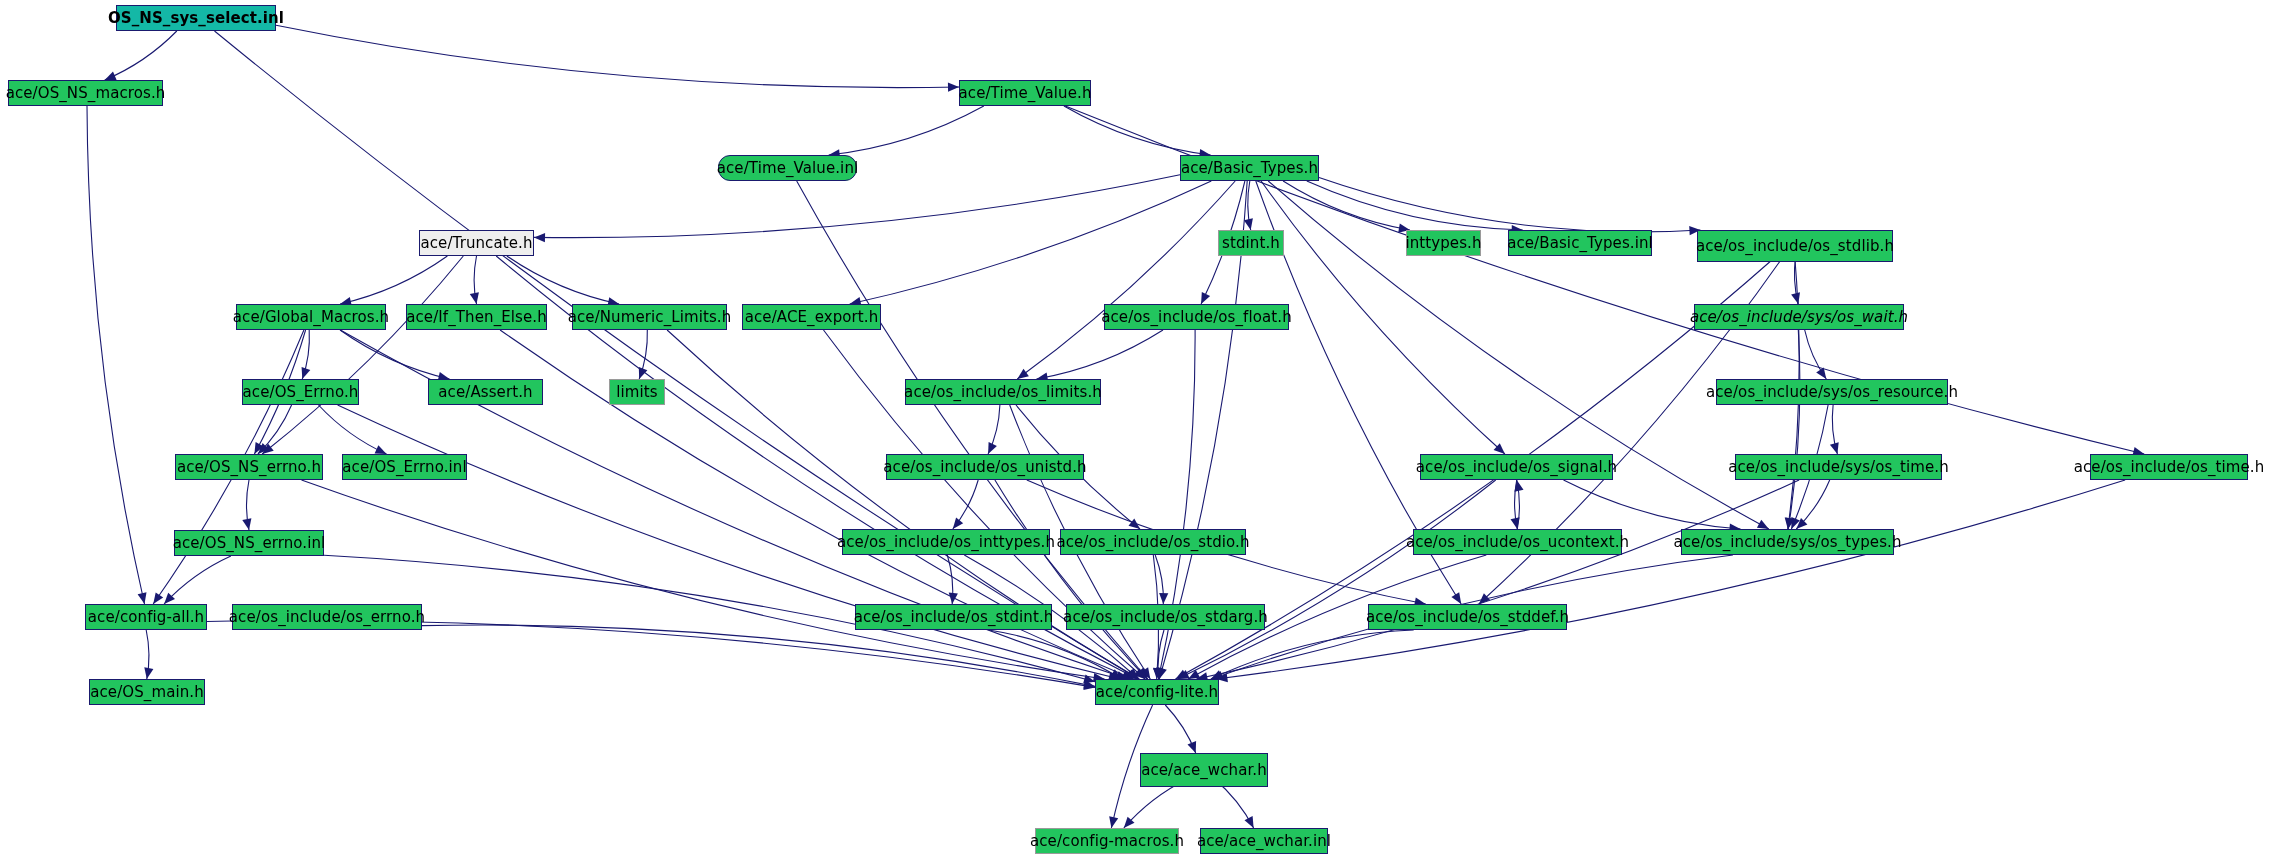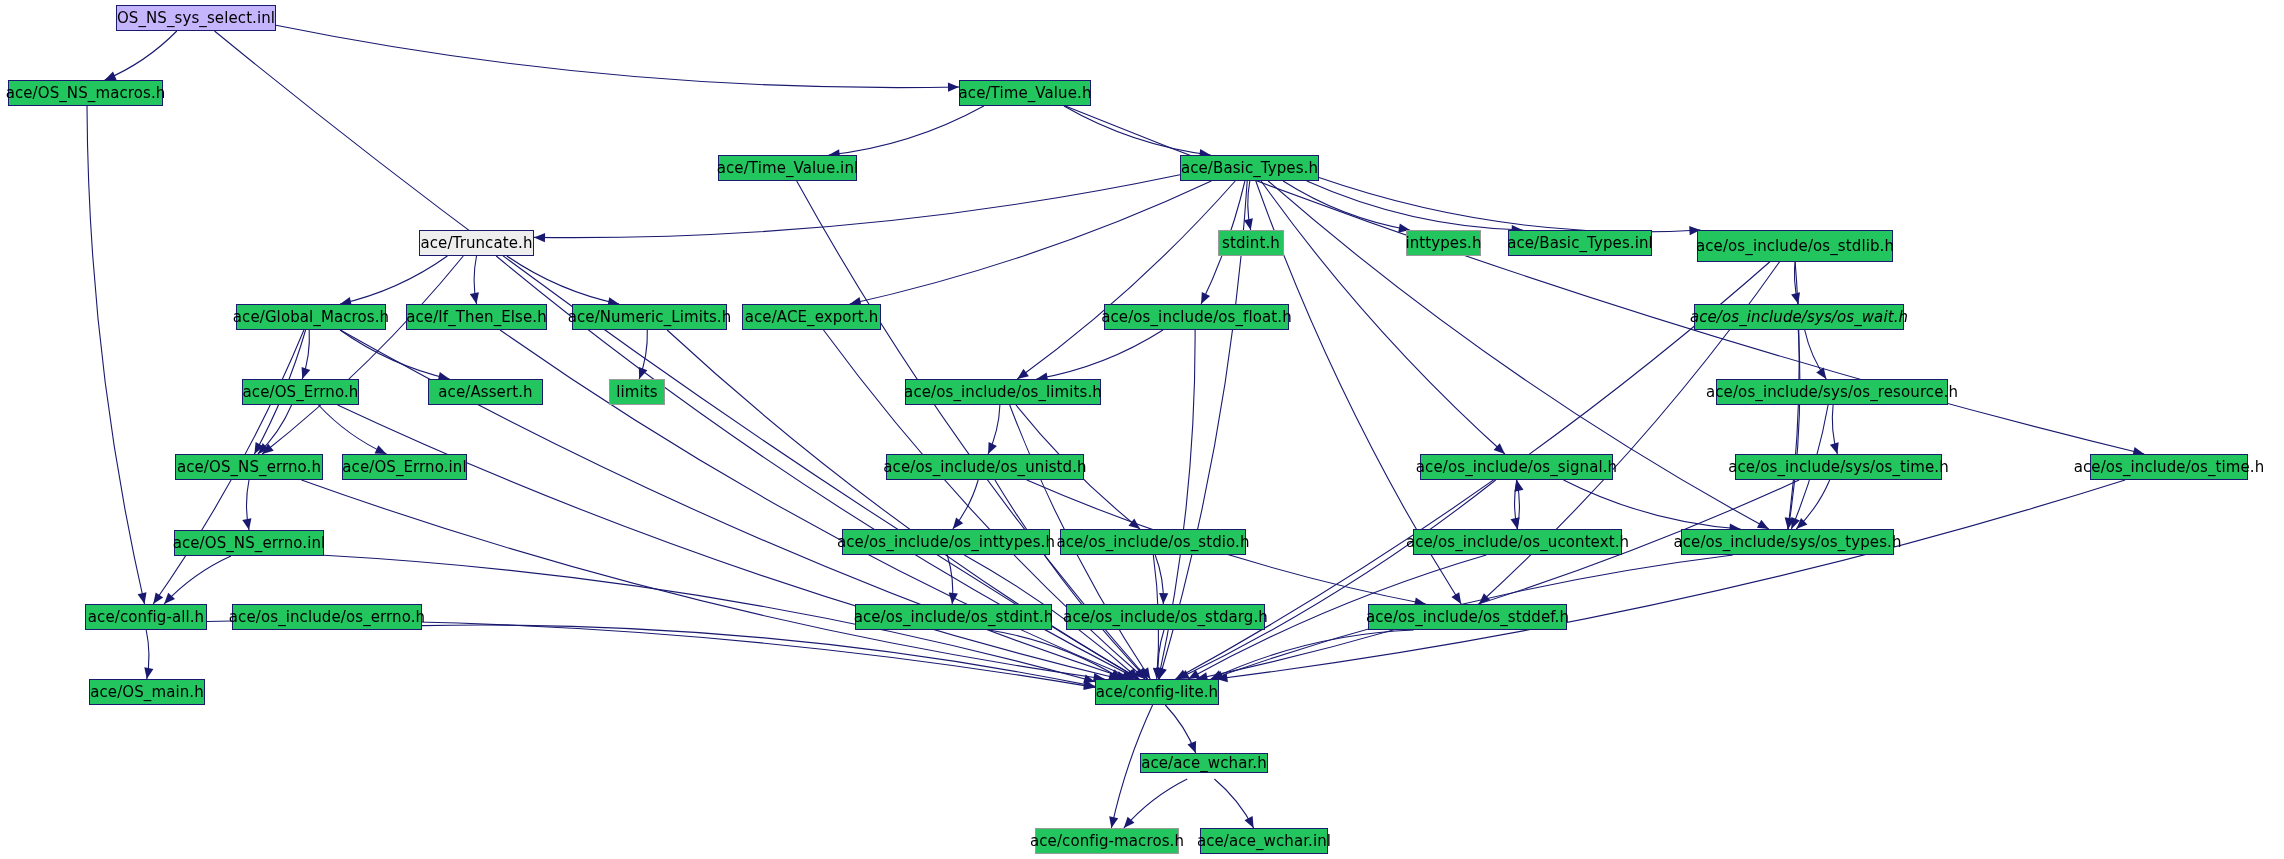--- a/index.html
+++ b/index.html
@@ -14,21 +14,21 @@
     color:#000000;
     font-size:15px;
     line-height:1;
     display:flex;
     align-items:center;
     justify-content:center;
     white-space:nowrap;
     letter-spacing:.1px;
   }
   .node.sys{border-color:#9a9a9a;}
-  .node.root{background:#c4b5fd;border-color:#1a1a6e;}
+  .node.root{background:#14b8a6;border-color:#1a1a6e;font-weight:bold;}
   .node.shade{background:#eeeeee;border-color:#1a1a6e;}
 </style>
 </head>
 <body>
 
 <div id="graph-root">
   <svg id="edges" viewBox="0 0 2284 859" preserveAspectRatio="none">
       <path d="M 176.8 31.0 Q 145.7 62.7 104.7 80.0" fill="none" stroke="#191970" stroke-width="1.1"></path>
       <polygon points="104.7,80.0 113.0,71.5 116.6,80.0" fill="#191970"></polygon>
       <path d="M 276.0 25.2 Q 614.1 93.7 959.0 87.0" fill="none" stroke="#191970" stroke-width="1.1"></path>
@@ -193,21 +193,21 @@
   <div id="nodes">
       <div class="node root" style="left: 116px; top: 5px; width: 160px; height: 26px;">
         <span>OS_NS_sys_select.inl</span>
       </div>
       <div class="node" style="left: 8px; top: 80px; width: 155px; height: 26px;">
         <span>ace/OS_NS_macros.h</span>
       </div>
       <div class="node" style="left: 959px; top: 80px; width: 132px; height: 26px;">
         <span>ace/Time_Value.h</span>
       </div>
-      <div class="node" style="left: 718px; top: 155px; width: 139px; height: 26px;">
+      <div class="node" style="left: 718px; top: 155px; width: 139px; height: 26px; border-radius: 12px;">
         <span>ace/Time_Value.inl</span>
       </div>
       <div class="node" style="left: 1180px; top: 155px; width: 139px; height: 26px;">
         <span>ace/Basic_Types.h</span>
       </div>
       <div class="node shade" style="left: 419px; top: 230px; width: 115px; height: 26px;">
         <span>ace/Truncate.h</span>
       </div>
       <div class="node sys" style="left: 1218px; top: 230px; width: 66px; height: 26px;">
         <span>stdint.h</span>
@@ -301,21 +301,21 @@
       </div>
       <div class="node" style="left: 232px; top: 604px; width: 190px; height: 26px;">
         <span>ace/os_include/os_errno.h</span>
       </div>
       <div class="node" style="left: 1095px; top: 679px; width: 124px; height: 26px;">
         <span>ace/config-lite.h</span>
       </div>
       <div class="node" style="left: 89px; top: 679px; width: 116px; height: 26px;">
         <span>ace/OS_main.h</span>
       </div>
-      <div class="node" style="left: 1140px; top: 753px; width: 128px; height: 20px; justify-content: center;">
+      <div class="node" style="left: 1140px; top: 753px; width: 128px; height: 34px; justify-content: center;">
         <span>ace/ace_wchar.h</span>
       </div>
       <div class="node sys" style="left: 1035px; top: 828px; width: 144px; height: 26px;">
         <span>ace/config-macros.h</span>
       </div>
       <div class="node" style="left: 1200px; top: 828px; width: 128px; height: 26px;">
         <span>ace/ace_wchar.inl</span>
       </div>
     </div>
 </div>

